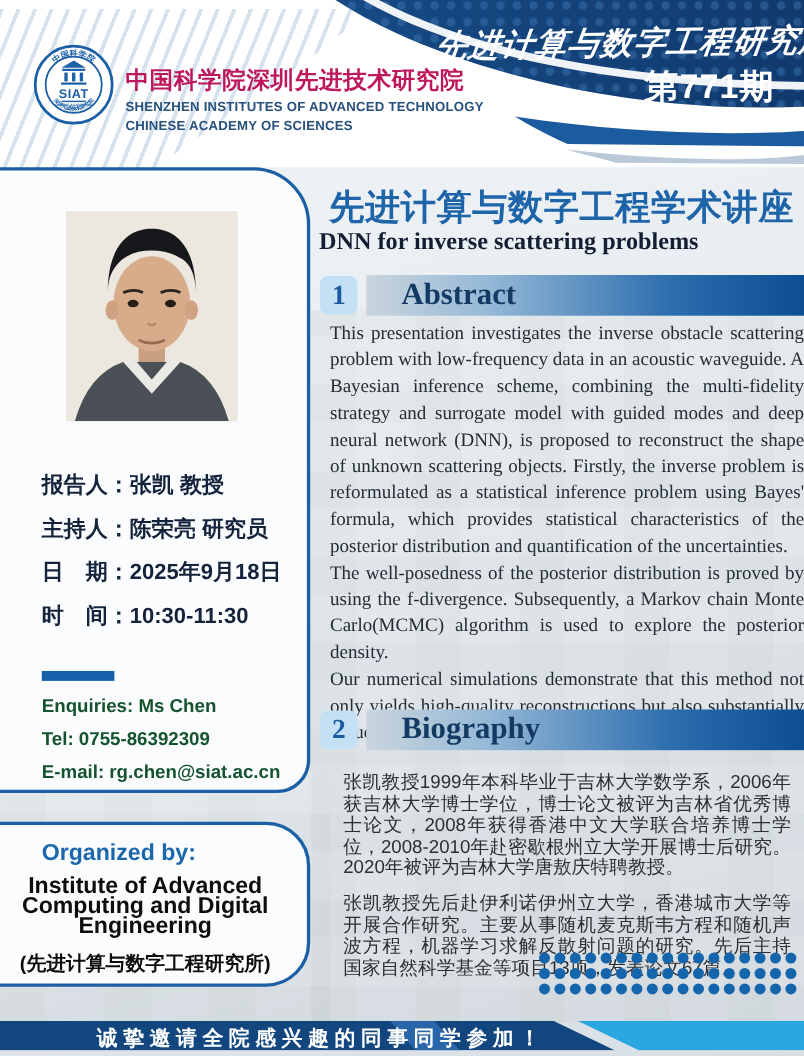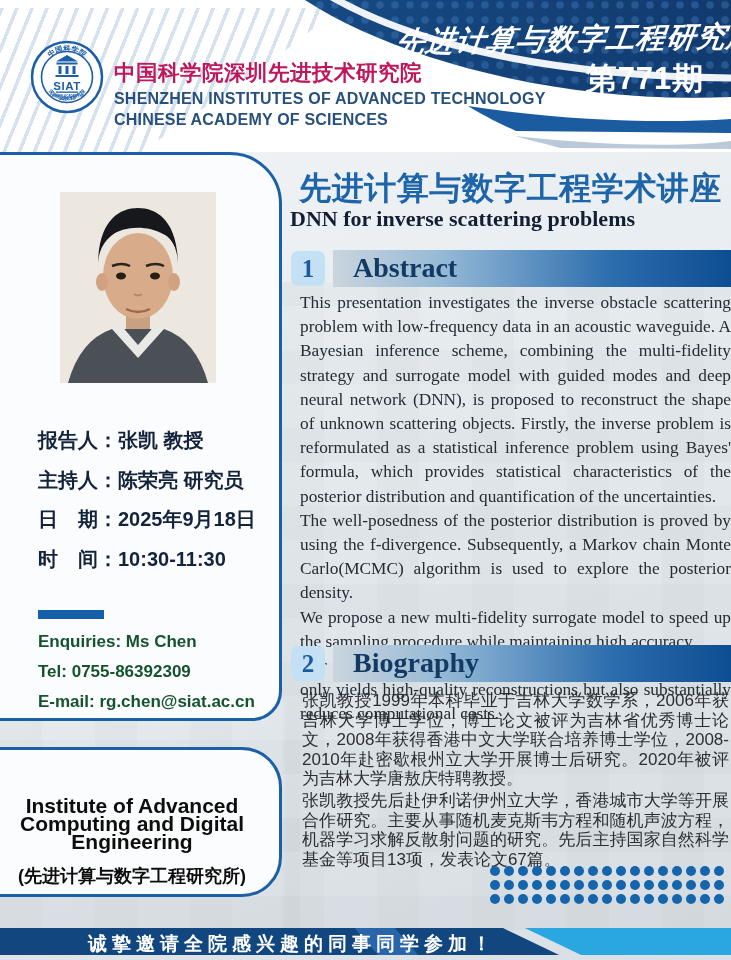--- a/index.html
+++ b/index.html
@@ -24,21 +24,21 @@
   .stripes{
     position:absolute; left:0; top:8px; width:470px; height:190px;
     background:repeating-linear-gradient(112deg, rgba(130,165,205,.5) 0 3.5px, rgba(255,255,255,0) 3.5px 14px);
     clip-path:polygon(0 0,72% 0,62% 20%,30% 76%,24% 100%,0 100%);
     opacity:.65;
   }
   .swoosh{position:absolute; left:0; top:0;}
   .logo{position:absolute; left:30px; top:40px; width:74px; height:74px;}
   .inst{position:absolute; left:114px; top:58px; width:300px;}
   .inst-zh{font-size:21.5px; font-weight:bold; color:#be185d; letter-spacing:.5px; white-space:nowrap;}
-  .inst-en{font-size:16px; font-weight:bold; color:#28507c; letter-spacing:.2px; margin-top:3px; white-space:nowrap;}
+  .inst-en{font-size:12px; font-weight:bold; color:#28507c; letter-spacing:.2px; margin-top:3px; white-space:nowrap;}
   .callig{
     position:absolute; left:396px; top:20px; width:332px; text-align:center;
     font-size:29px; font-weight:bold; font-style:italic; color:#ffffff;
     transform:skewX(-8deg) rotate(-1deg); letter-spacing:1px; white-space:nowrap;
   }
   .issue{position:absolute; left:575px; top:58px; width:140px; text-align:center;
     font-size:31px; font-weight:bold; color:#ffffff; letter-spacing:1px;}
 
   
   .card{position:absolute; background:#fbfcfd; border:3px solid #1b5fa6; box-sizing:border-box;}
@@ -61,29 +61,29 @@
     font-size:32px; font-weight:bold; color:#1d64a9; letter-spacing:.5px; white-space:nowrap;}
   .title-en{position:absolute; left:290px; top:206px; width:441px; 
     font-family:"Liberation Serif",serif; font-size:22px; font-weight:bold; color:#141e33; white-space:nowrap;}
   .sec-header{position:absolute; left:291px; width:440px; height:37px;}
   .sec-header.h1{top:250px;} .sec-header.h2{top:645px;}
   .sec-badge{position:absolute; left:0; top:1px; width:34px; height:35px; border-radius:7px;
     background:#c3e0f4; color:#1b5a9e; font-family:"Liberation Serif",serif; font-size:25px;
     font-weight:bold; text-align:center; line-height:35px;}
   .sec-bar{position:absolute; left:42px; right:0; top:0; height:37px;
     background:linear-gradient(90deg,#cad5de 0%,#94b8d6 28%,#2c6dae 70%,#0d4d91 100%);}
-  .sec-title{padding-left:20px; font-family:"Liberation Serif",serif; font-size:28px;
+  .sec-title{padding-left:32px; font-family:"Liberation Serif",serif; font-size:28px;
     font-weight:bold; color:#123a63; line-height:36px;}
   .abs-text{position:absolute; left:300px; top:291px; width:431px;
     font-family:"Liberation Serif",serif; font-size:17.3px; line-height:24.2px;
     color:#242c34; text-align:justify;}
   .abs-text p{margin:0;}
   .bio-text{position:absolute; left:300px; top:689px; width:431px;
     font-size:17px; line-height:19.6px; color:#2b2f33; text-align:justify;}
-  .bio-text p{margin:2px;}
+  .bio-text p{margin:12px;}
   .dot-grid{position:absolute; left:488px; top:864px; width:238px; height:44px;
     display:grid; grid-template-columns:repeat(17,1fr); grid-auto-rows:14px; align-items:center; justify-items:center;}
   .dot{width:10.5px; height:10.5px; border-radius:50%; background:#1565ad;}
 
   
   .footer-bar{position:absolute; left:0; top:928px; width:731px; height:27px;}
   .foot-navy{position:absolute; inset:0; background:#11467f;
     clip-path:polygon(0 0,68.8% 0,76.5% 100%,0 100%);}
   .foot-stripe{position:absolute; inset:0; background:#2e6cb0; opacity:.85;
     clip-path:polygon(48.5% 0,54% 0,57.2% 100%,51.7% 100%);}
@@ -191,38 +191,38 @@
     <div class="bluebar"></div>
 
     <div class="contact">
       <div class="contact-line">Enquiries: Ms Chen</div>
       <div class="contact-line">Tel: 0755-86392309</div>
       <div class="contact-line">E-mail: rg.chen@siat.ac.cn</div>
     </div>
   </div>
 
   <div class="card card2">
+    <div class="org-head">Organized by:</div>
     <div class="org-en">Institute of Advanced Computing and Digital Engineering</div>
     <div class="org-zh">(先进计算与数字工程研究所)</div>
   </div>
 
   <div class="title-zh">先进计算与数字工程学术讲座</div>
   <div class="title-en">DNN for inverse scattering problems</div>
 
   <div class="sec-header h1">
     <div class="sec-bar">
       <div class="sec-title">Abstract</div>
     </div>
     <div class="sec-badge">1</div>
   </div>
 
   <div class="abs-text">
     <p>This presentation investigates the inverse obstacle scattering problem with low-frequency data in an acoustic waveguide. A Bayesian inference scheme, combining the multi-fidelity strategy and surrogate model with guided modes and deep neural network (DNN), is proposed to reconstruct the shape of unknown scattering objects. Firstly, the inverse problem is reformulated as a statistical inference problem using Bayes' formula, which provides statistical characteristics of the posterior distribution and quantification of the uncertainties.</p>
     <p>The well-posedness of the posterior distribution is proved by using the f-divergence. Subsequently, a Markov chain Monte Carlo(MCMC) algorithm is used to explore the posterior density.</p>
-    <p>We propose a new multi-fidelity surrogate model to speed up the sampling procedure while maintaining high accuracy.</p>
     <p>Our numerical simulations demonstrate that this method not only yields high-quality reconstructions but also substantially reduces computational costs.</p>
   </div>
 
   <div class="sec-header h2">
     <div class="sec-bar">
       <div class="sec-title">Biography</div>
     </div>
     <div class="sec-badge">2</div>
   </div>
 

